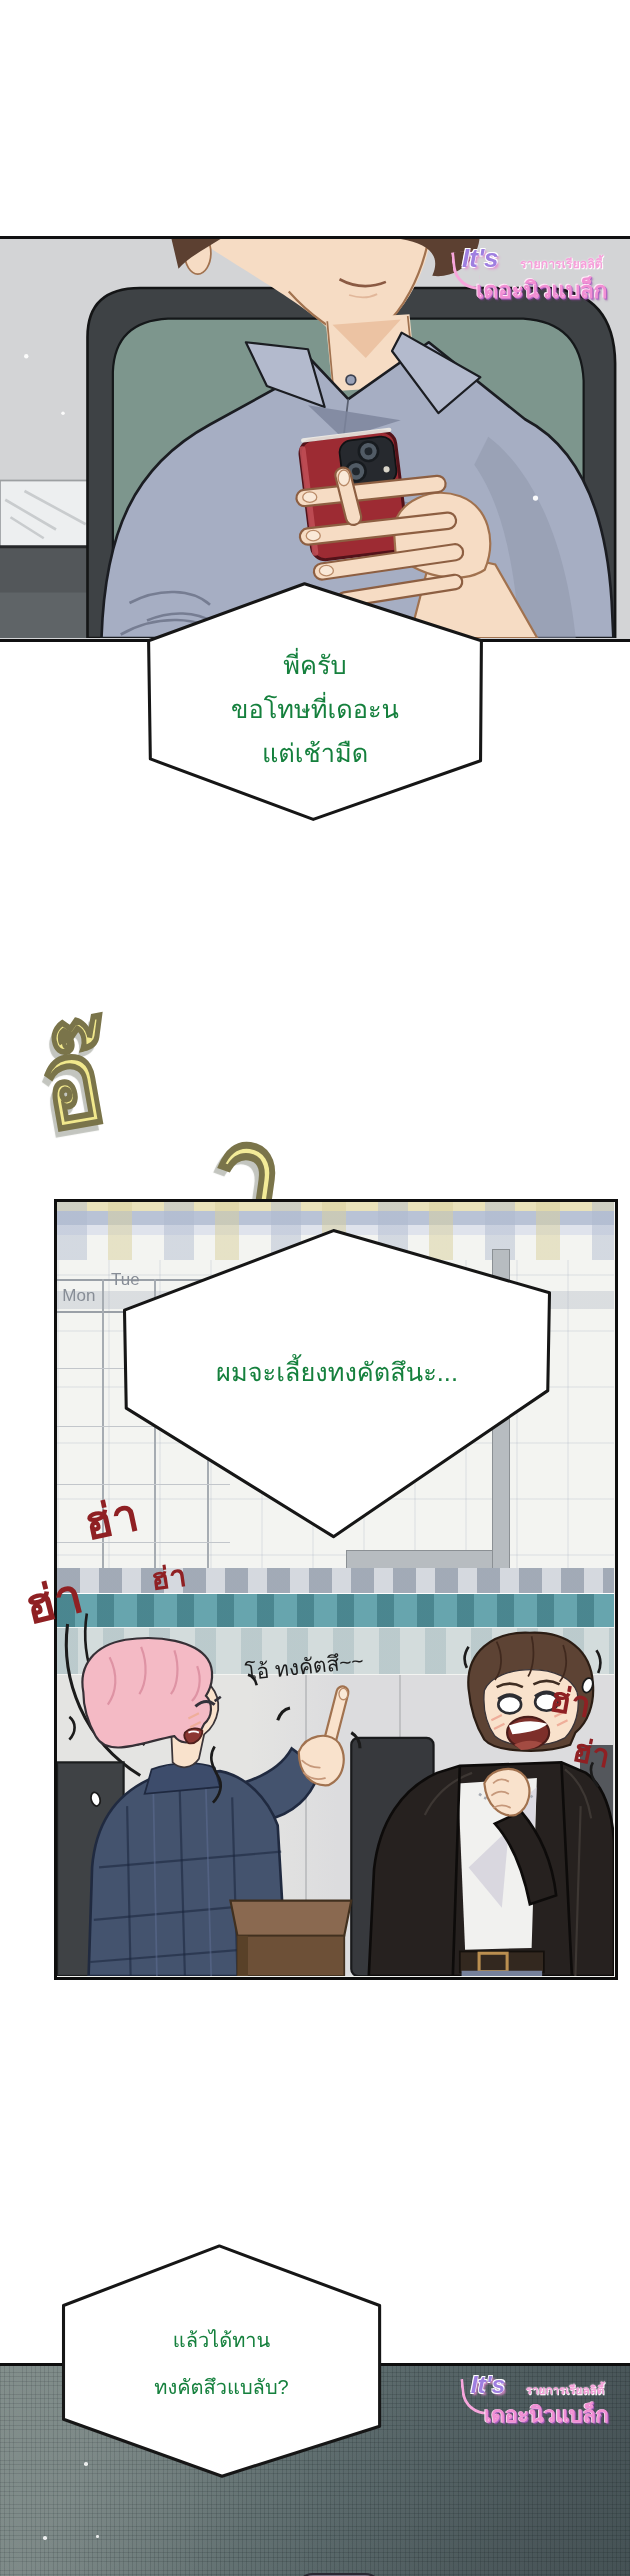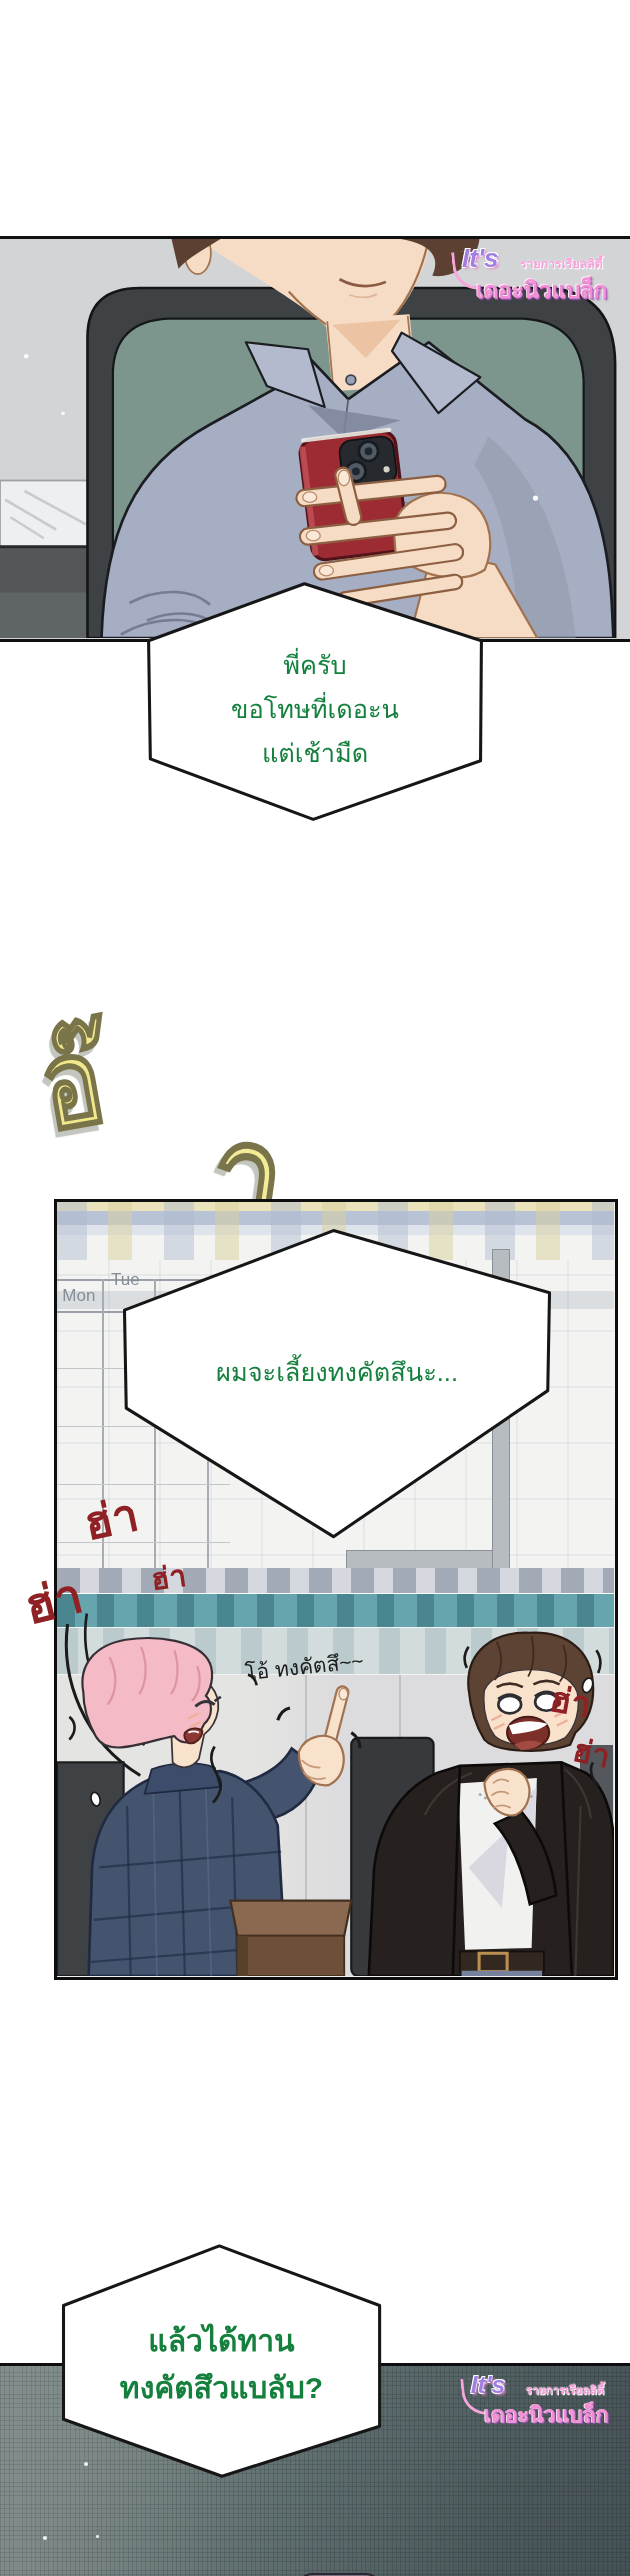--- a/index.html
+++ b/index.html
@@ -18,21 +18,21 @@
             overflow:hidden; }
   #panel3 .sheen { left:0; top:0; width:630px; height:218px;
             background:linear-gradient(118deg, rgba(255,255,255,.10) 18%, rgba(255,255,255,0) 45%, rgba(0,0,0,.10) 80%); }
   .speck { width:3.5px; height:3.5px; border-radius:50%; background:#fff; opacity:.85; }
 
   
   .bubble-svg polygon { fill:#ffffff; stroke:#161616; stroke-width:3.5; stroke-linejoin:round; }
   .bubble-text { text-align:center; color:#15803d; font-family:"Liberation Sans", sans-serif; }
   #b1-text { left:140px; top:635px;  width:350px; font-size:25.4px; line-height:44px; }
   #b2-text { left:162px; top:1341px; width:350px; font-size:25.4px; line-height:46px; }
-  #b3-text { left:64px;  top:2309px; width:315px; font-size:30px; line-height:47px; font-weight:bold; }
+  #b3-text { left:64px;  top:2309px; width:315px; font-size:20px; line-height:47px; font-weight:normal; }
 
   
   .sfx-y { position:absolute; font-weight:bold; font-family:"DejaVu Sans", sans-serif;
            -webkit-text-stroke:2.2px #7a744a; text-shadow:-5.3px 6.1px 0.9px rgba(122,126,112,.45); line-height:1; }
   .sfx-r { position:absolute; font-weight:bold; color:#8f2023; font-family:"DejaVu Sans", sans-serif; line-height:1; }
   #mutter { left:245px; top:1642px; font-size:21px; color:#1b1b1b; transform:rotate(-6deg); white-space:nowrap; }
 
   
   .wm { width:175px; height:61px; }
   .wm .arc { position:absolute; left:-1.8px; top:5.3px; width:26px; height:40px;

